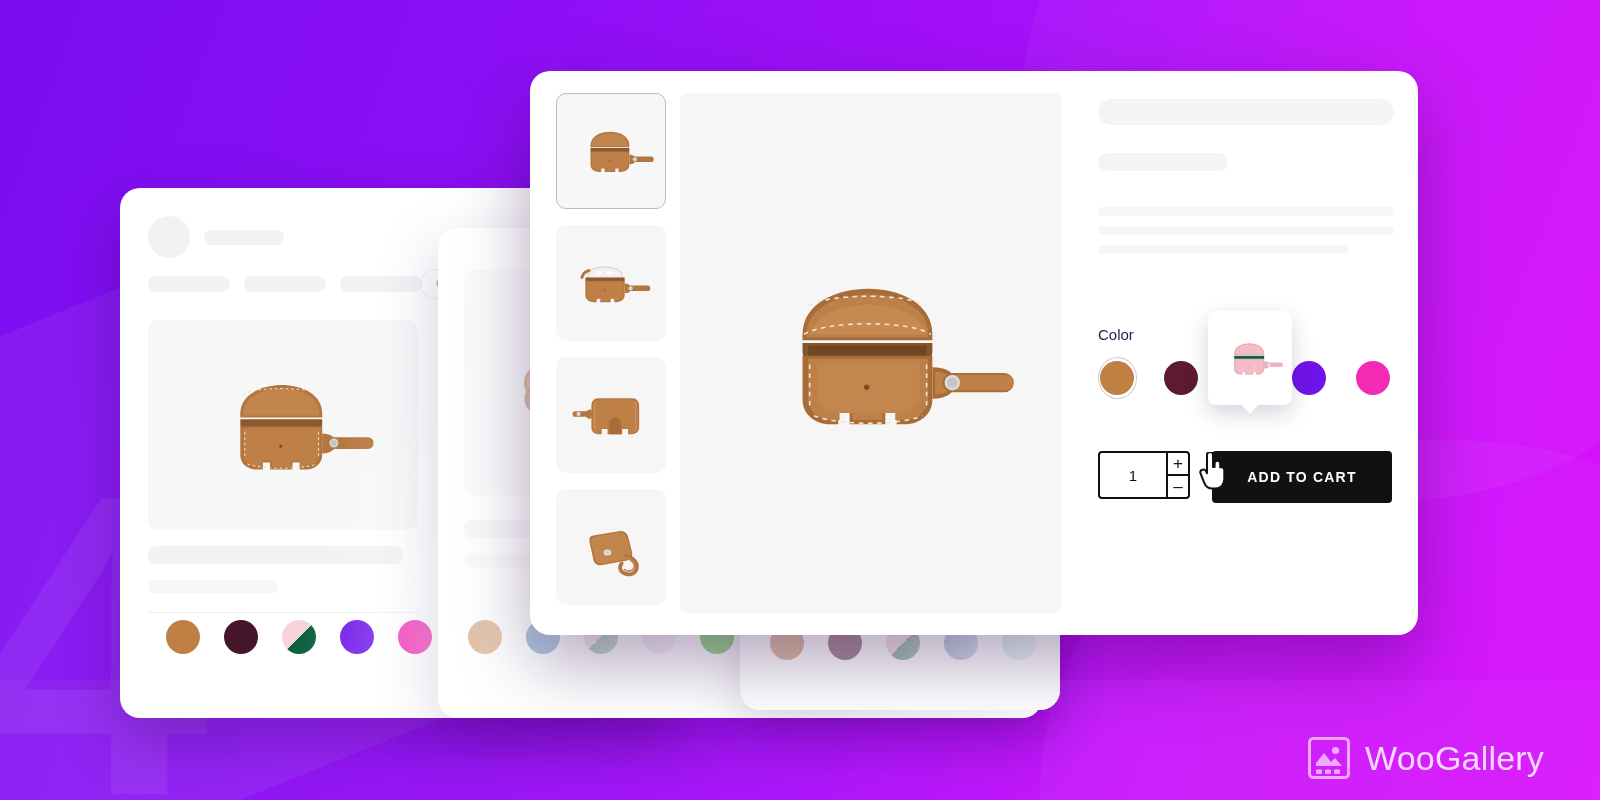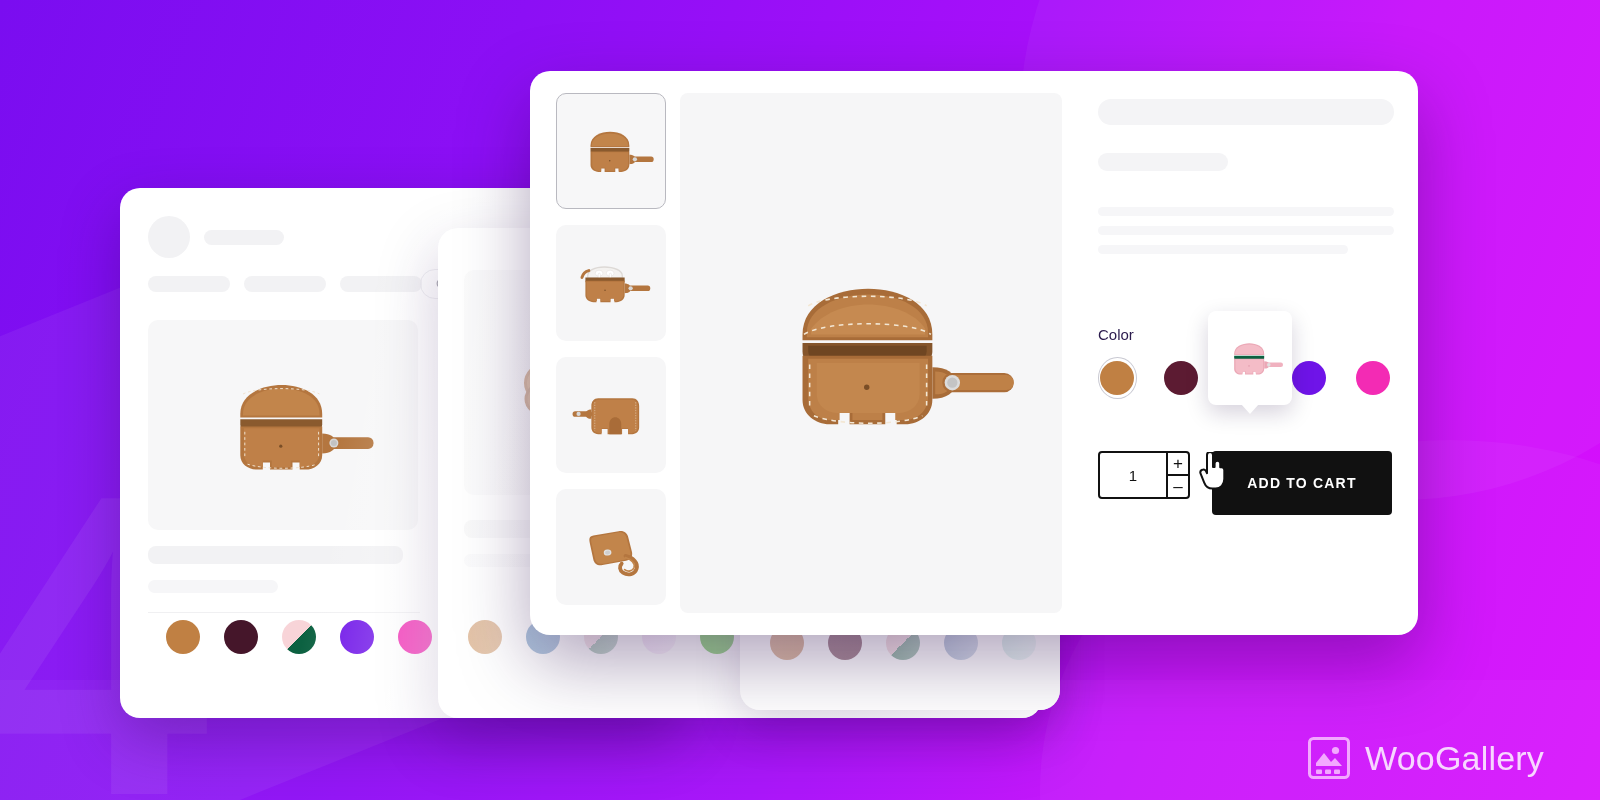--- a/index.html
+++ b/index.html
@@ -234,21 +234,21 @@
     flex: 1; display: flex; align-items: center; justify-content: center;
     font-size: 15px; color: #111;
   }
   .qty-btns { width: 22px; border-left: 2px solid #111; display: flex; flex-direction: column; }
   .qty-btn {
     flex: 1; display: flex; align-items: center; justify-content: center;
     font-size: 17px; line-height: 1; color: #111; cursor: pointer;
   }
   .qty-btn.plus { border-bottom: 2px solid #111; }
   .atc {
-    flex: 1; height: 64px;
+    flex: 1; height: 52px;
     background: #111; color: #fff;
     border: none; border-radius: 4px;
     font-size: 14px; letter-spacing: 1.2px; font-weight: 700;
     font-family: "Liberation Sans", sans-serif;
     cursor: pointer;
     display: flex; align-items: center; justify-content: center;
   }
 
   
   .tip {

